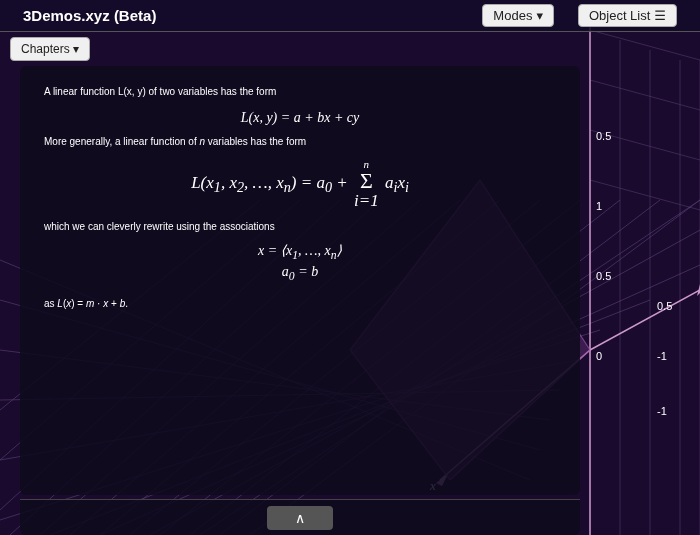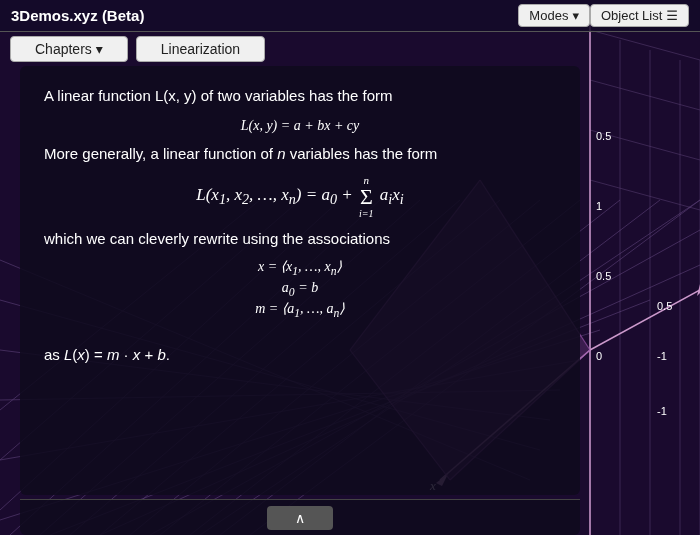--- a/index.html
+++ b/index.html
@@ -23,34 +23,34 @@
 
     
     .top-bar {
       position: absolute;
       top: 0; left: 0; right: 0;
       height: 32px;
       background: rgba(20, 10, 40, 0.85);
       display: flex;
       align-items: center;
       justify-content: space-between;
-      padding: 0 11px;
+      padding: 0 23px;
       z-index: 10;
       border-bottom: 1px solid #555;
     }
 
     .app-title {
       color: #fff;
       font-size: 15px;
       font-weight: bold;
     }
 
     .top-bar-buttons {
       display: flex;
-      gap: 0;
+      gap: 24px;
       margin-left: 38px;
     }
 
     .btn-modes, .btn-object-list {
       background: #f0f0f0;
       border: 1px solid #aaa;
       border-radius: 4px;
       padding: 3px 10px;
       font-size: 13px;
       cursor: pointer;
@@ -69,43 +69,43 @@
       align-items: center;
       padding: 0 10px;
       z-index: 10;
       gap: 8px;
     }
 
     .btn-chapters, .btn-linearization {
       background: #f0f0f0;
       border: 1px solid #aaa;
       border-radius: 4px;
-      padding: 4px 24px;
-      font-size: 14px;
+      padding: 4px 10px;
+      font-size: 12px;
       cursor: pointer;
       color: #222;
     }
 
     
     .content-panel {
       position: absolute;
       top: 66px;
       left: 20px;
       width: 560px;
       bottom: 40px;
       background: rgba(15, 10, 30, 0.88);
       border-radius: 6px;
       z-index: 5;
       padding: 18px 24px 14px 24px;
       overflow: hidden;
       color: #fff;
     }
 
     .content-panel p {
-      font-size: 15px;
+      font-size: 10px;
       line-height: 1.6;
       color: #fff;
       margin-bottom: 6px;
     }
 
     .formula-block {
       text-align: center;
       margin: 8px 0;
       font-size: 16px;
       color: #fff;
@@ -257,23 +257,20 @@
       <span>☰</span>
     </button>
   </div>
 </div>
 
 <div class="second-bar">
   <button class="btn-chapters">
     <span>Chapters</span>
     <span>▾</span>
   </button>
-  <button class="btn-linearization">
-    <span>Linearization</span>
-  </button>
 </div>
 
 <div class="content-panel">
   <p>A linear function L(x, y) of two variables has the form</p>
 
   <div class="formula-block">
     <span class="math">
       <i>L</i>(<i>x</i>, <i>y</i>) = <i>a</i> + <i>bx</i> + <i>cy</i>
     </span>
   </div>
@@ -282,47 +279,42 @@
   <p>
     More generally, a linear function of <i>n</i> variables has the form
   </p>
 
   <div class="formula-block">
     <span class="sum-formula">
       <span><i>L</i>(<i>x</i><sub>1</sub>, <i>x</i><sub>2</sub>, …, <i>x</i><sub><i>n</i></sub>) = <i>a</i><sub>0</sub> +&nbsp;</span>
       <span class="sigma-block">
         <span style="font-size:11px; font-style:italic;"><i>n</i></span>
         <span class="sigma-sym">Σ</span>
-        <span style="font-size:10px; font-style:italic;"><i>i</i>=1</span>
+        <span style="font-size:17px; font-style:italic;"><i>i</i>=1</span>
       </span>
       <span>&nbsp;<i>a</i><sub><i>i</i></sub><i>x</i><sub><i>i</i></sub></span>
     </span>
   </div>
 
   <p>which we can cleverly rewrite using the associations</p>
 
   <div class="formula-block section-sep">
     <span class="math">
       <i>x</i> = ⟨<i>x</i><sub>1</sub>, …, <i>x</i><sub><i>n</i></sub>⟩
     </span>
   </div>
 
   <div class="formula-block section-sep">
     <span class="math">
       <i>a</i><sub>0</sub> = <i>b</i>
     </span>
   </div>
 
-  <div class="formula-block section-sep">
-    <span class="math">
-      <i>m</i> = ⟨<i>a</i><sub>1</sub>, …, <i>a</i><sub><i>n</i></sub>⟩
-    </span>
-  </div>
-
-  <p style="margin-top:24px;">
+
+  <p style="margin-top:14px;">
     as <i>L</i>(<i>x</i>) = <i>m</i> · <i>x</i> + <i>b</i>.
   </p>
 </div>
 
 <div class="collapse-btn-bar">
   <button class="collapse-btn">
     <span>∧</span>
   </button>
 </div>
 

